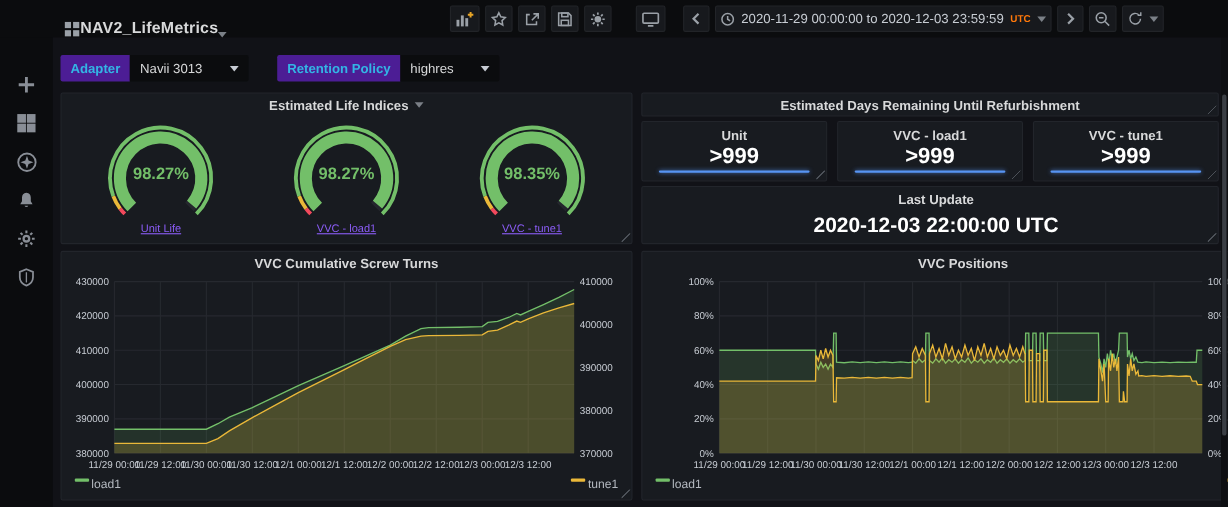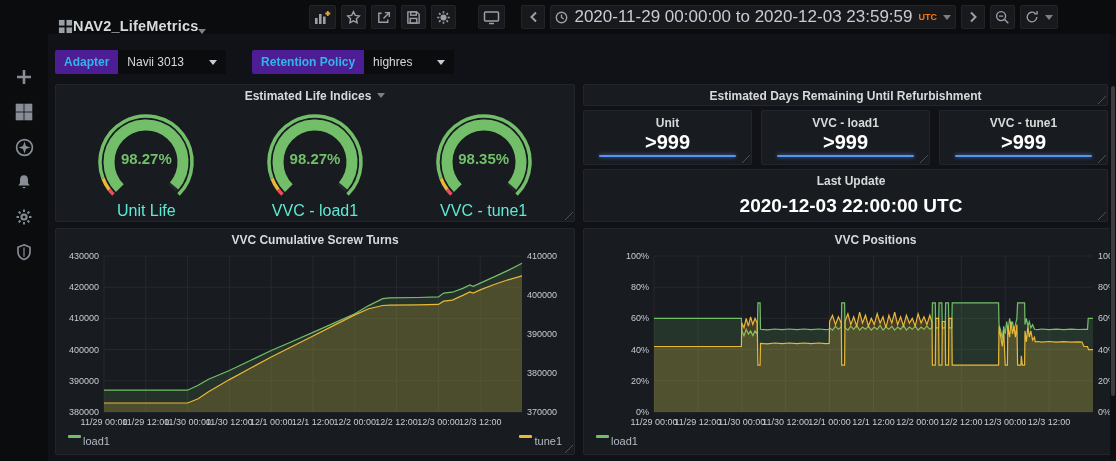--- a/index.html
+++ b/index.html
@@ -17,21 +17,21 @@
   #title-cluster { position:absolute; left:58px; top:0; height:34px; display:flex; align-items:flex-end; gap:0; z-index:6;}
   #dash-title { color:#d8d9da; font-size:14.5px; font-weight:600; letter-spacing:.2px; }
   .caret { width:0; height:0; border-left:4px solid transparent; border-right:4px solid transparent; border-top:5px solid #7b8087; display:inline-block; }
 
   #toolbar { position:absolute; right:58px; top:0; height:34px; display:flex; align-items:center; gap:5px; z-index:6; }
   .tb-btn { height:24px; min-width:24px; background:#17191d; border:1px solid #222428; border-radius:2px;
     display:flex; align-items:center; justify-content:center; padding:0 4px; cursor:pointer; }
   .tb-btn svg { stroke:#9aa0a7; fill:none; stroke-width:1.5; }
   .tb-gap { width:12px; }
   #time-btn { gap:6px; }
-  #time-text { color:#c7ccd3; font-size:17px; white-space:nowrap; }
+  #time-text { color:#c7ccd3; font-size:12px; white-space:nowrap; }
   #utc-tag { font-size:9px; font-weight:700; }
 
   
   #submenu { position:absolute; left:55px; top:48px; right:8px; height:28px; display:flex; align-items:center; z-index:3; }
   .var-label { background:#4c1d95; color:#33B5E5; font-size:12px; font-weight:600; padding:5px 9px; border-radius:2px 0 0 2px; }
   .var-value { background:#0b0c0e; color:#d8d9da; font-size:12px; font-weight:500; padding:5px 9px; border-radius:0 2px 2px 0;
     display:flex; align-items:center; gap:25px; cursor:pointer; }
   .var-group { display:flex; margin-right:26px; }
   #nav2-btn { margin-left:auto; background:#3a3f46; border:1px solid #4a4f57; color:#e8e9ea; font-size:11.5px; font-weight:600;
     border-radius:2px; padding:4px 8px; display:flex; align-items:center; gap:6px; cursor:pointer; }
@@ -40,21 +40,21 @@
   .panel { position:absolute; background:#181b20; border:1px solid #22252b; border-radius:2px; }
   .panel::after { content:""; position:absolute; right:1px; bottom:1px; width:8px; height:8px;
     background:linear-gradient(135deg, transparent 0 5px, #4c5158 5px 6px, transparent 6px); }
   .panel-title { height:21px; display:flex; align-items:center; justify-content:center; gap:6px;
     color:#d8d9da; font-size:12px; font-weight:600; cursor:pointer; }
 
   
   .gauge-row { display:flex; justify-content:space-around; padding:0 6px; }
   .gauge-box { position:relative; width:160px; text-align:center; }
   .gauge-value { position:absolute; left:0; right:0; top:44px; font-size:15px; font-weight:700; }
-  .gauge-label { color:#5eead4; font-size:16px; margin-top:-4px; }
+  .gauge-label { color:#8b5cf6; font-size:10px; margin-top:-4px;text-decoration:underline; }
 
   
   .stat-title { text-align:center; color:#d8d9da; font-size:12px; font-weight:600; padding-top:5px; }
   .stat-value { text-align:center; color:#ffffff; font-size:20px; font-weight:700; margin-top:2px; line-height:20px; }
   .stat-line { height:2px; width:82%; margin:3px auto 0; border-radius:1px; box-shadow:0 0 4px rgba(87,148,242,.8); }
 
   
   .lu-value { text-align:center; color:#ffffff; font-size:19px; font-weight:700; margin-top:4px; }
 
   

